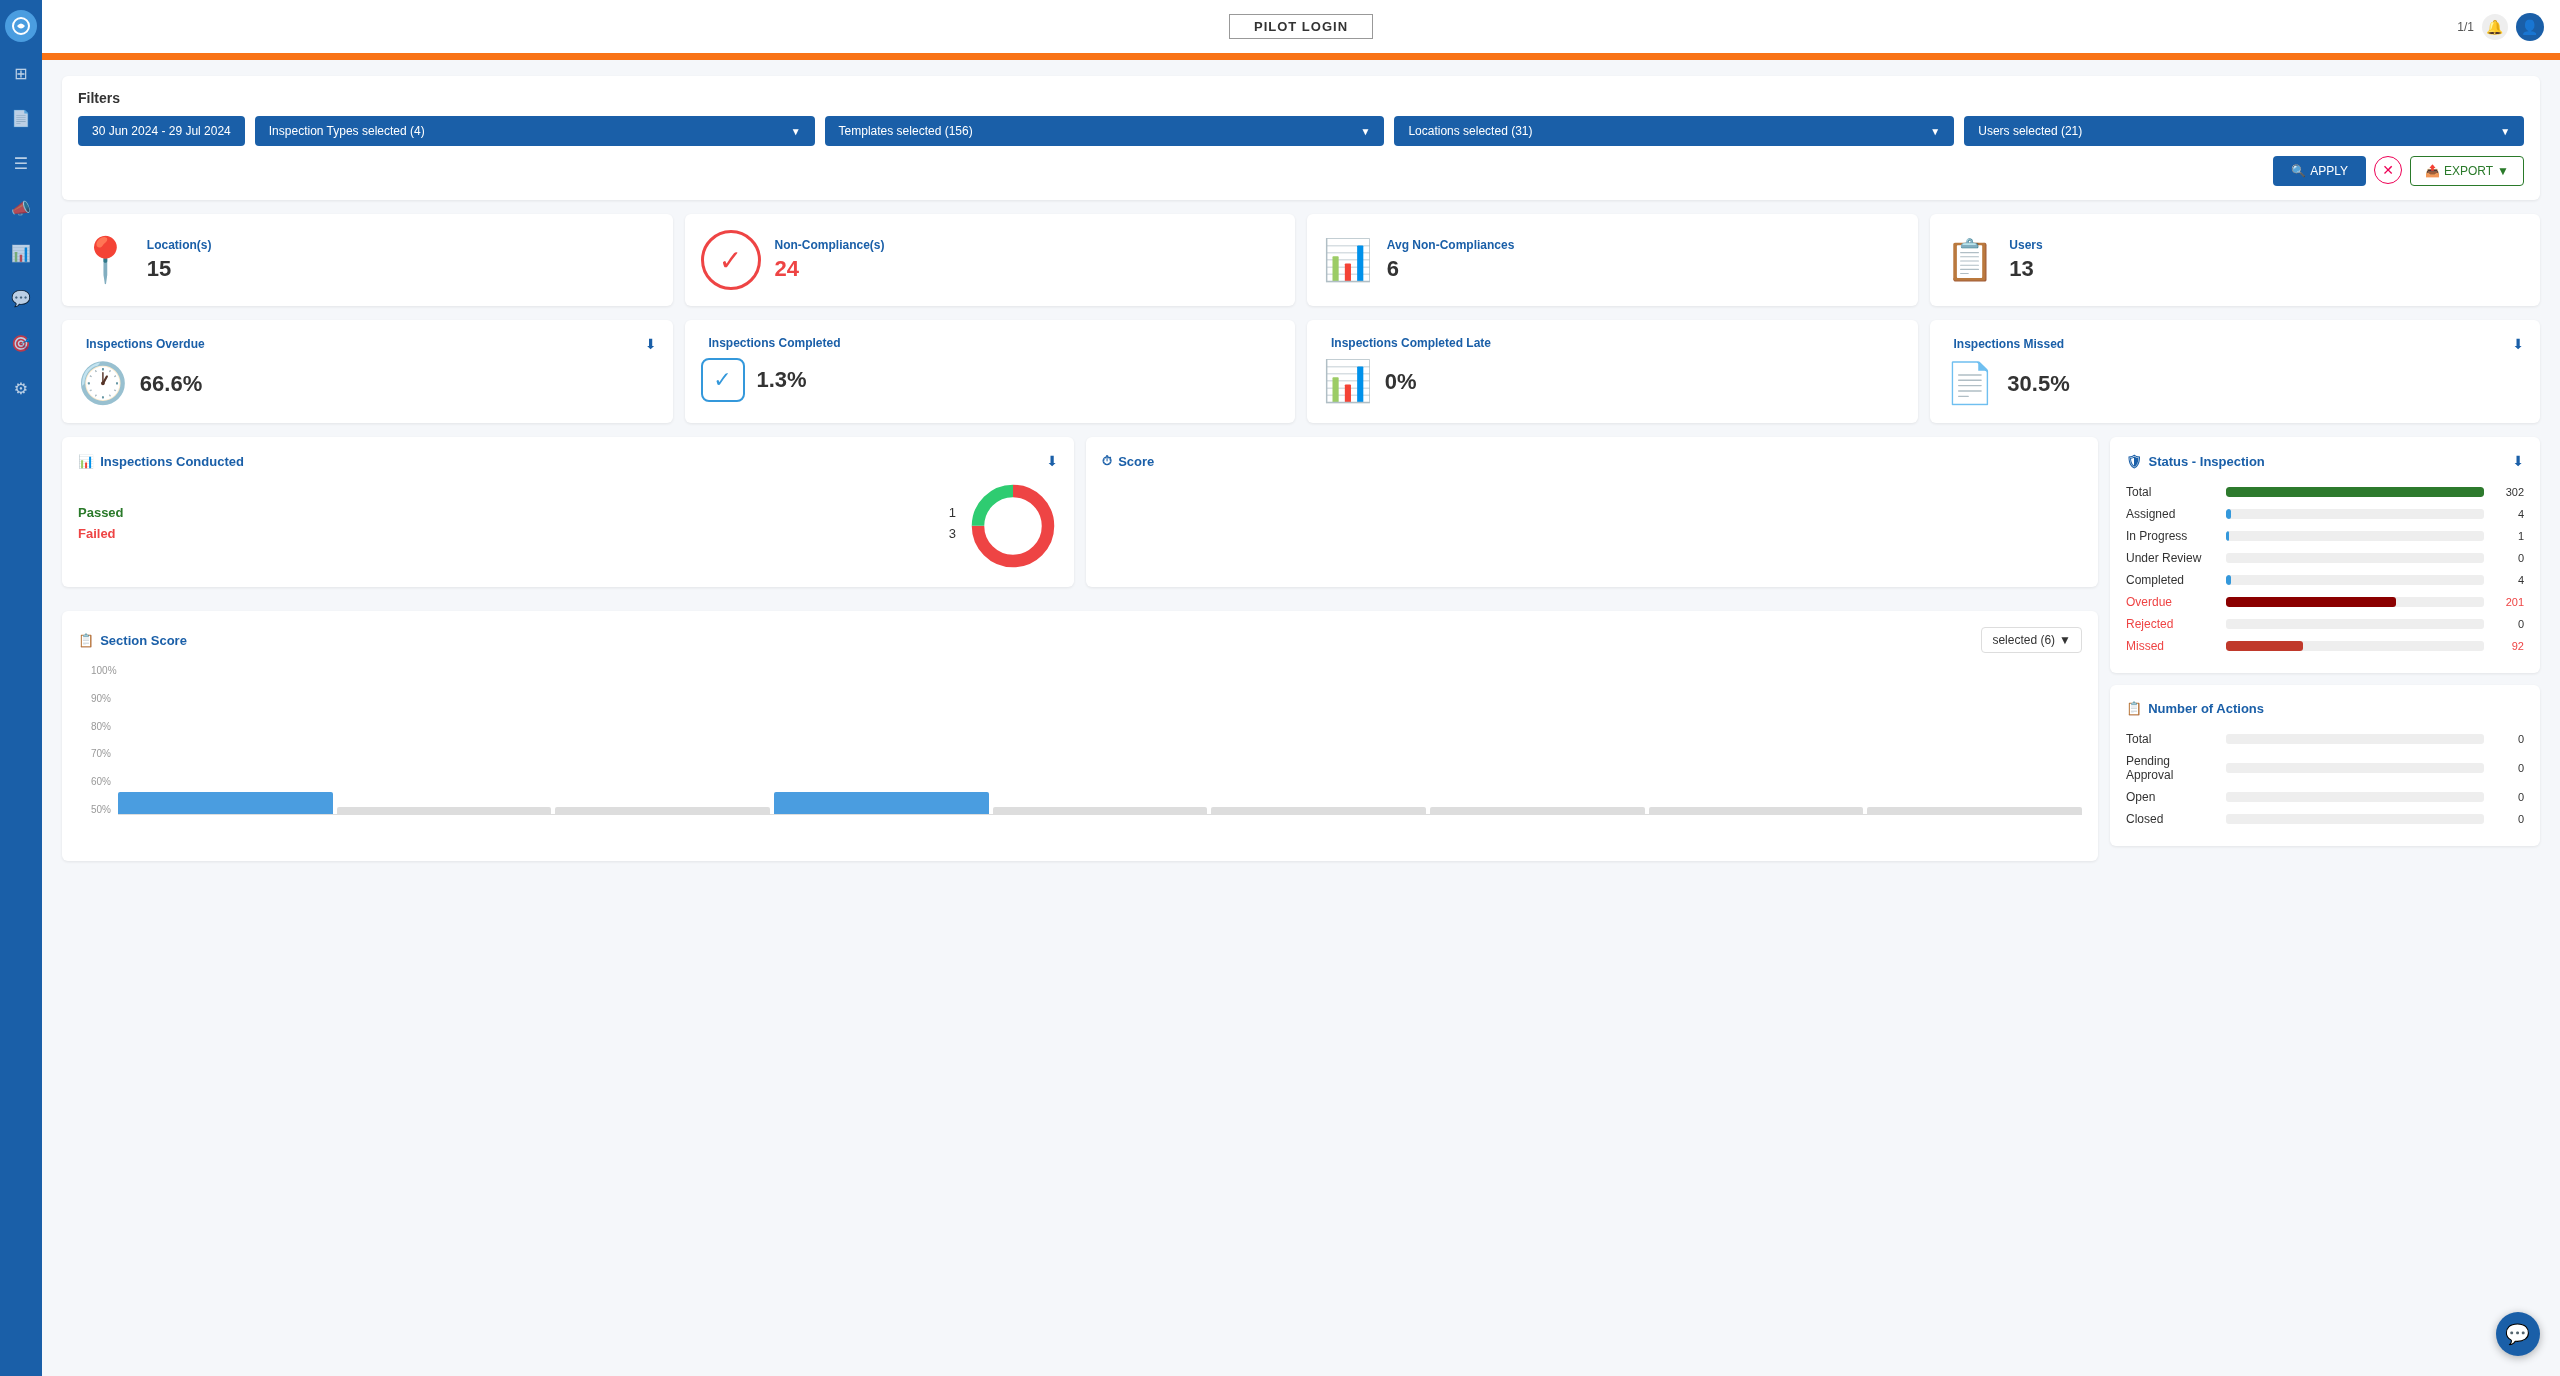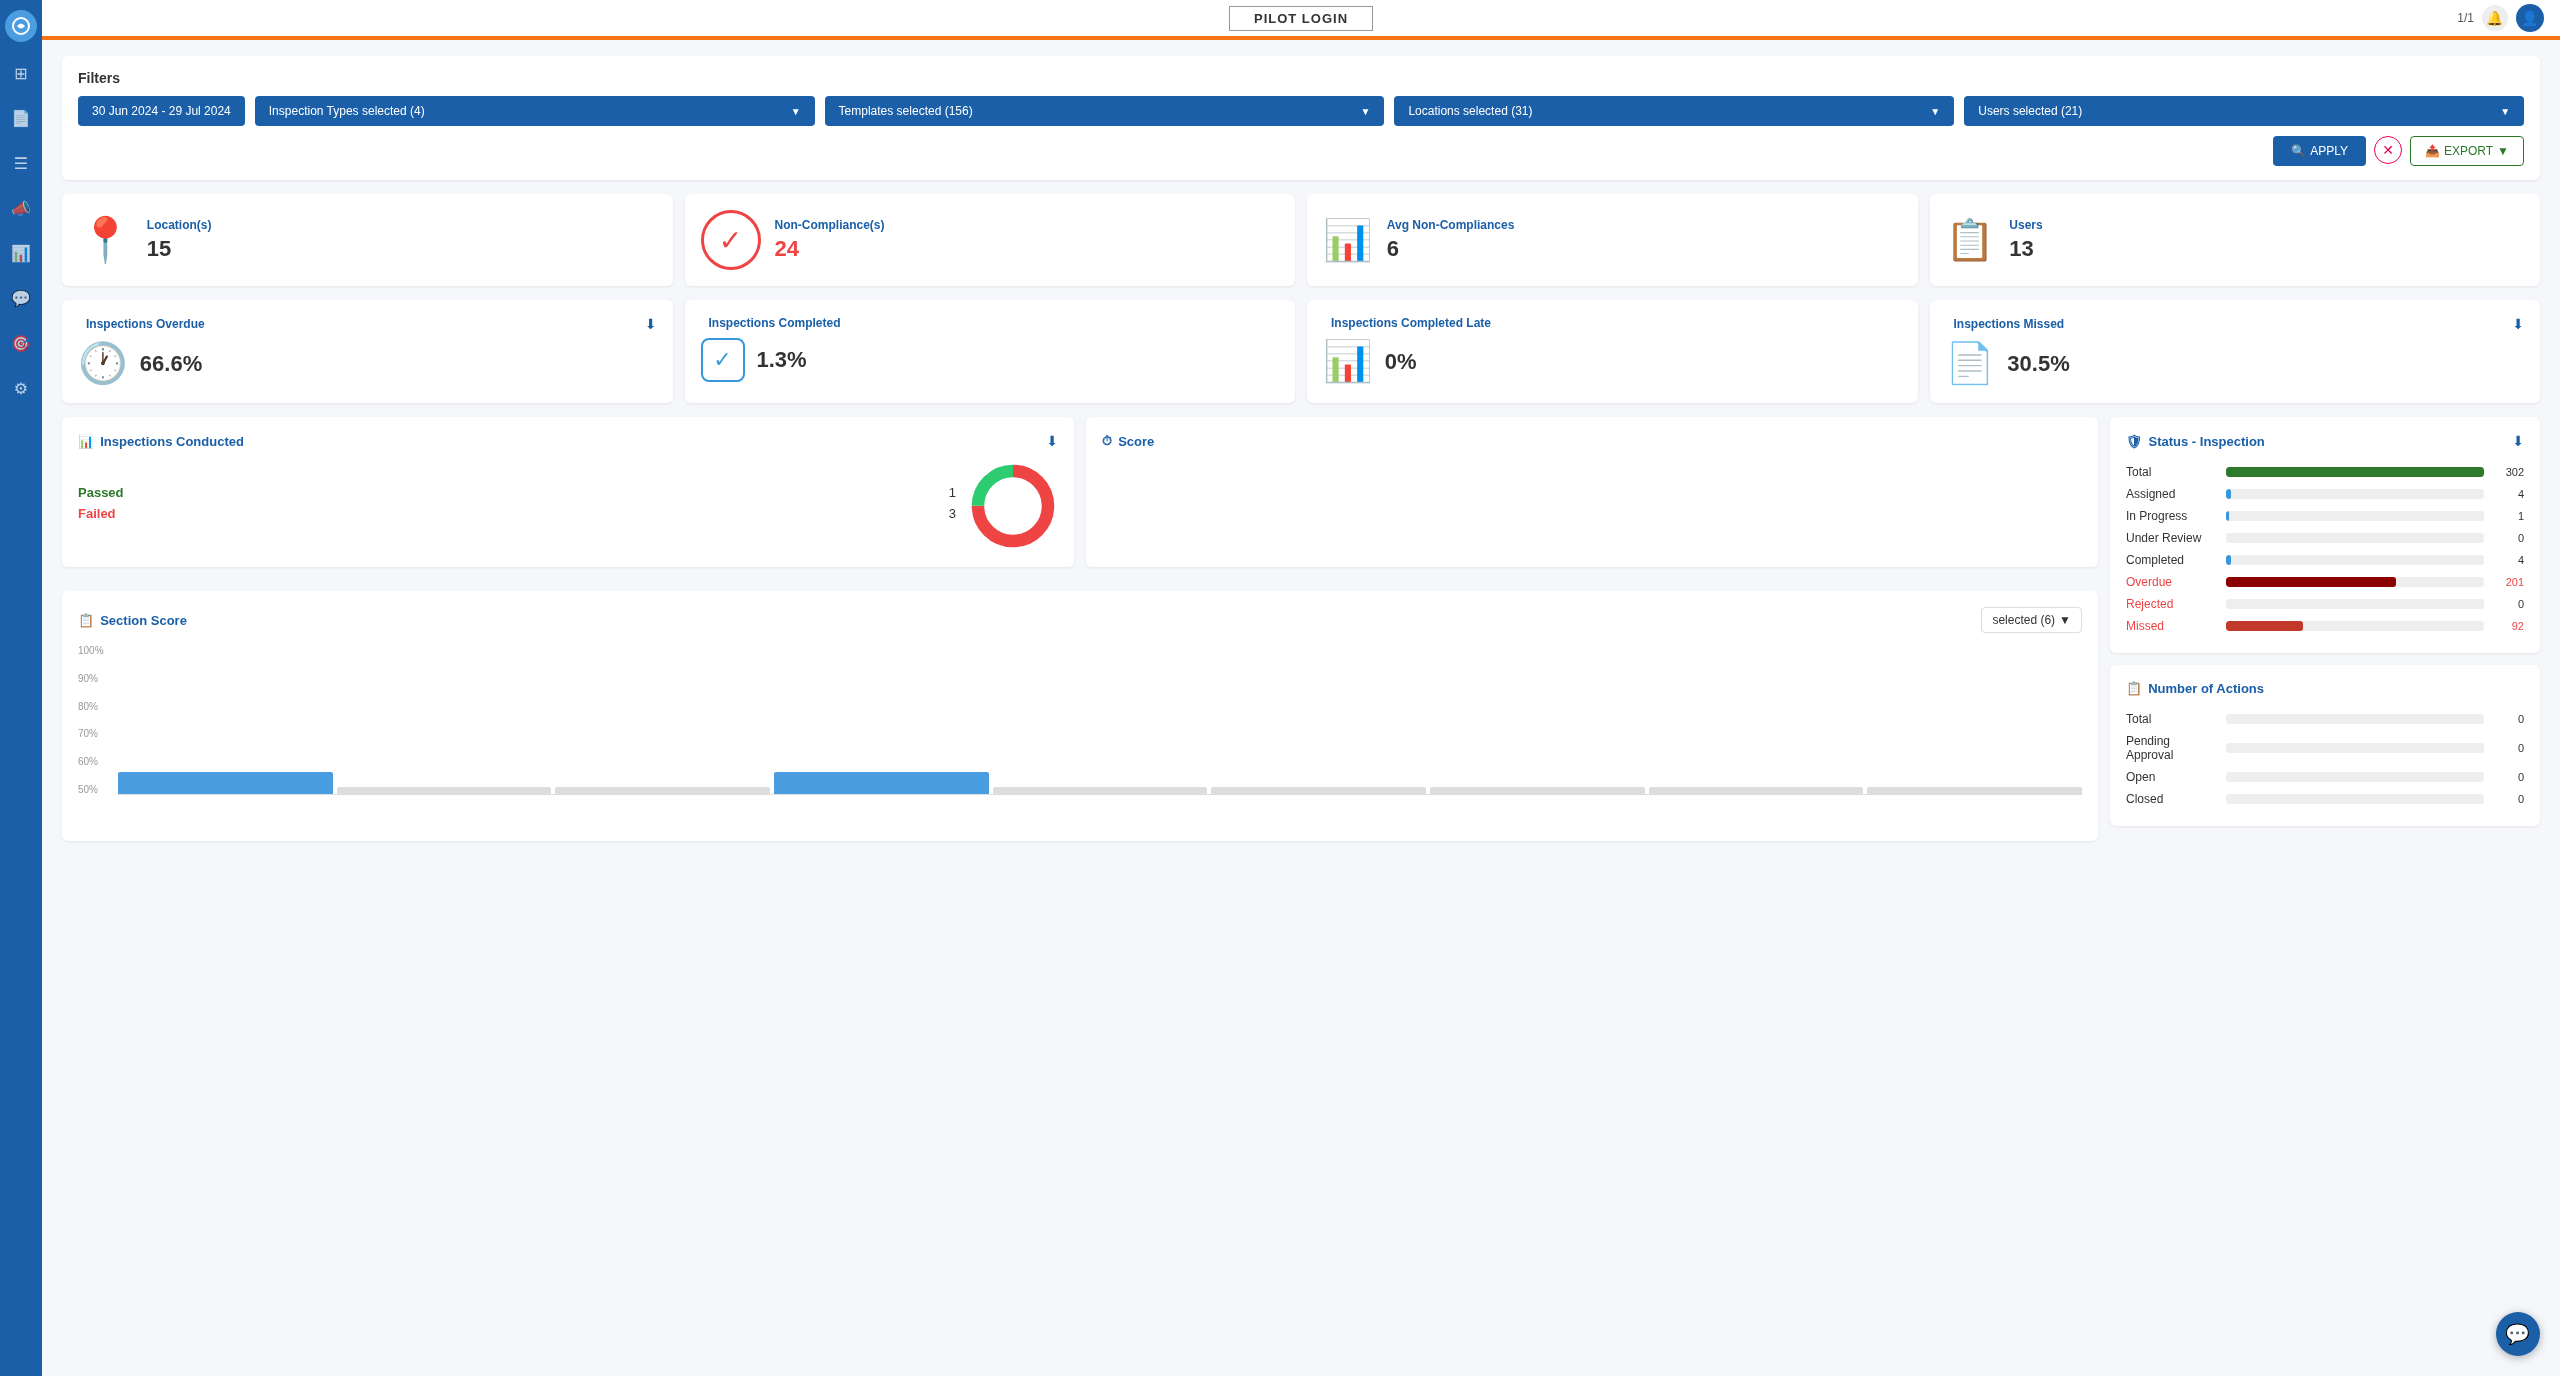--- a/index.html
+++ b/index.html
@@ -17,21 +17,21 @@
       flex-shrink: 0;
       z-index: 10;
     }
     .sidebar-logo { width: 32px; height: 32px; background: #4a9de0; border-radius: 50%; display: flex; align-items: center; justify-content: center; color: white; font-size: 16px; }
     .sidebar-icon { color: rgba(255,255,255,0.7); font-size: 16px; cursor: pointer; padding: 4px; }
 
     
     .main { flex: 1; display: flex; flex-direction: column; overflow: hidden; }
 
     
-    .topbar { height: 40px; background: white; display: flex; align-items: center; justify-content: center; border-bottom: 4px solid #f97316; position: relative; flex-shrink: 0; }
+    .topbar { height: 60px; background: white; display: flex; align-items: center; justify-content: center; border-bottom: 7px solid #f97316; position: relative; flex-shrink: 0; }
     .topbar-title { border: 1px solid #999; padding: 4px 24px; font-size: 13px; font-weight: bold; letter-spacing: 1px; }
     .topbar-right { position: absolute; right: 16px; display: flex; align-items: center; gap: 8px; font-size: 12px; color: #555; }
     .topbar-avatar { width: 28px; height: 28px; background: #1a5fa8; border-radius: 50%; display: flex; align-items: center; justify-content: center; color: white; font-size: 14px; }
 
     
     .nav-tabs { background: white; border-bottom: 1px solid #ddd; display: flex; align-items: flex-end; padding: 0 20px; flex-shrink: 0; }
     .nav-tab { padding: 14px 16px; font-size: 13px; cursor: pointer; color: #555; border-bottom: 3px solid transparent; margin-bottom: -1px; }
     .nav-tab.active { color: #1a5fa8; border-bottom-color: #1a5fa8; font-weight: bold; }
 
     
@@ -76,21 +76,21 @@
     .conducted-content { display: flex; align-items: center; gap: 12px; }
     .conducted-data { flex: 1; }
     .conducted-row { display: flex; justify-content: space-between; margin-bottom: 6px; font-size: 13px; }
     .conducted-row .passed { color: #2a7a2a; font-weight: bold; }
     .conducted-row .failed { color: #e44; font-weight: bold; }
     .donut-container { width: 90px; height: 90px; }
     .score-content { display: flex; align-items: center; gap: 20px; }
     .avg-overall { color: #e8a020; font-size: 14px; font-weight: bold; }
     .section-filter { background: white; border: 1px solid #ddd; border-radius: 4px; padding: 5px 10px; font-size: 12px; display: flex; align-items: center; gap: 4px; cursor: pointer; }
     .chart-area { height: 180px; position: relative; margin-top: 8px; }
-    .chart-y-labels { position: absolute; left: 0; top: 0; bottom: 30px; display: flex; flex-direction: column; justify-content: space-between; font-size: 10px; color: #999; width: 35px; }
+    .chart-y-labels { position: absolute; left: 13px; top: 0; bottom: 30px; display: flex; flex-direction: column; justify-content: space-between; font-size: 10px; color: #999; width: 35px; }
     .chart-bars-area { position: absolute; left: 40px; right: 0; top: 0; bottom: 30px; display: flex; align-items: flex-end; gap: 4px; border-bottom: 1px solid #ddd; }
     .chart-bar { flex: 1; background: #4a9de0; border-radius: 2px 2px 0 0; }
     .chart-bar.gray { background: #ddd; }
 
     
     .right-panel { display: flex; flex-direction: column; gap: 12px; }
     .status-panel { background: white; border-radius: 6px; padding: 16px; box-shadow: 0 1px 3px rgba(0,0,0,0.08); }
     .status-row { display: flex; align-items: center; justify-content: flex-end; padding: 4px 0; font-size: 12px; }
     .status-bar-container { flex: 1; margin: 0 10px; height: 10px; background: #eee; border-radius: 3px; overflow: hidden; }
     .status-bar { height: 100%; border-radius: 3px; }

